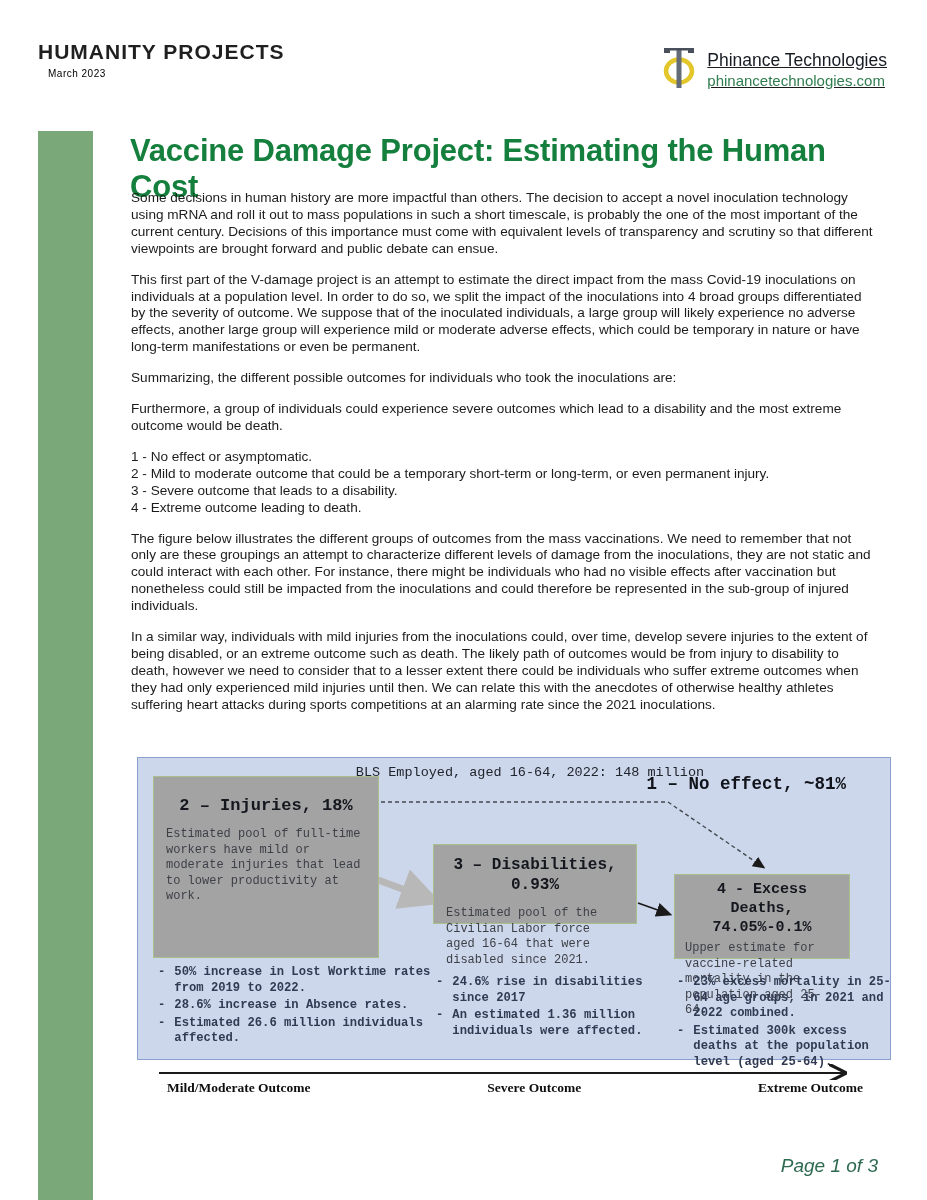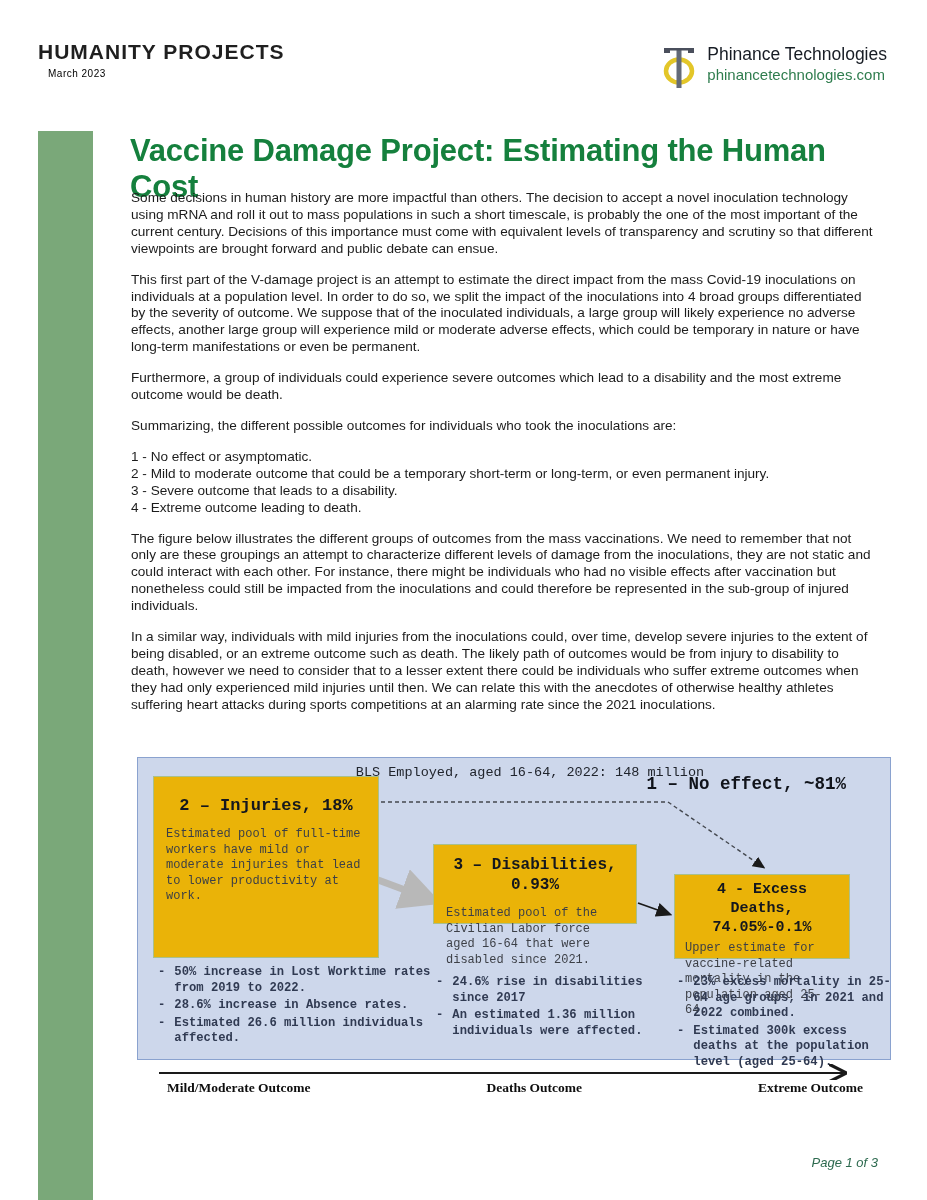--- a/index.html
+++ b/index.html
@@ -5,41 +5,41 @@
   html,body{margin:0;padding:0;}
   body{
     width:927px;height:1200px;position:relative;background:#ffffff;
     font-family:"Liberation Sans",sans-serif;color:#1c1c1c;overflow:hidden;
   }
   .abs{position:absolute;}
 
   
   .hdr-title{left:38px;top:40px;font-size:21px;font-weight:bold;letter-spacing:1px;color:#1f1f1f;}
   .hdr-date{left:48px;top:68px;font-size:10px;letter-spacing:.5px;color:#000000;}
-  .brand{right:40px;top:44px;display:flex;align-items:flex-start;gap:9px;}
+  .brand{right:40px;top:44px;display:flex;align-items:center;gap:9px;text-decoration:underline;}
   .brand-text{display:flex;flex-direction:column;line-height:1.25;}
   .brand-name{font-size:17.5px;color:#171c24;}
   .brand-site{font-size:15px;color:#2f7d4e;}
 
   
   .green-bar{left:38px;top:131px;width:55px;height:1069px;background:#7aa879;}
 
   
   .page-title{left:130px;top:133px;width:760px;font-size:31px;font-weight:bold;color:#15803d;letter-spacing:-.2px;}
   .body-col{left:131px;top:190px;width:747px;font-size:13.6px;line-height:16.9px;color:#1c1c1c;}
   .body-col p{margin:0 0 14px 0;}
   .outcome-list{margin:0 0 14px 0;}
   .outcome-list div{line-height:16.9px;}
 
   
   .figure{left:137px;top:757px;width:754px;height:303px;background:#cdd7eb;border:1.5px solid #8aa2cf;
           font-family:Liberation Mono, monospace;box-sizing:border-box;}
   .fig-top-label{left:50%;top:7px;transform:translateX(calc(-50% + 16px));font-size:13.5px;color:#20242c;white-space:nowrap;}
   .fig-noeffect{right:44px;top:16px;font-size:17.5px;font-weight:bold;color:#10131a;white-space:nowrap;}
-  .fig-box{background:#eab308;border:1.5px solid #a9c08c;box-sizing:border-box;padding:10px 12px;}
+  .fig-box{background:#a3a3a3;border:1.5px solid #a9c08c;box-sizing:border-box;padding:10px 12px;}
   .fig-box .bx-title{font-weight:bold;text-align:center;color:#14171e;white-space:pre-line;line-height:1.25;}
   .fig-box .bx-body{margin-top:11px;font-size:12px;line-height:15.5px;color:#3c3f46;}
   .box-injuries{left:15px;top:18px;width:226px;height:182px;}
   .box-injuries .bx-title{font-size:17px;margin-top:8px;}
   .box-disabilities{left:295px;top:86px;width:204px;height:80px;}
   .box-disabilities .bx-title{font-size:16px;}
   .box-deaths{left:536px;top:116px;width:176px;height:85px;padding:6px 10px;}
   .box-deaths .bx-title{font-size:15px;}
   .box-deaths .bx-body{margin-top:4px;}
   .bullets{font-size:12.2px;font-weight:bold;color:#303a52;line-height:15.5px;}
@@ -50,21 +50,21 @@
   .bullets-3{left:537px;top:217px;width:218px;}
   .fig-arrows{left:0;top:0;width:754px;height:303px;pointer-events:none;}
 
   
   .axis-svg{left:137px;top:1064px;width:754px;height:16px;}
   .axis-labels{left:137px;top:1080px;width:754px;display:flex;justify-content:space-between;
                font-family:"Liberation Serif",serif;font-weight:bold;font-size:13.5px;color:#0e0e0e;
                padding:0 28px 0 30px;box-sizing:border-box;}
 
   
-  .page-num{right:49px;top:1155px;font-size:13px;font-style:italic;color:#2d6a4f;}
+  .page-num{right:49px;top:1155px;font-size:19px;font-style:italic;color:#2d6a4f;}
 </style>
 </head>
 <body>
 
 <div class="abs hdr-title">HUMANITY PROJECTS</div>
 <div class="abs hdr-date">March 2023</div>
 
 <div class="abs brand">
   <span>
     <svg width="36" height="48" viewBox="0 0 36 48">
@@ -79,22 +79,22 @@
   </span>
 </div>
 
 <div class="abs green-bar"></div>
 
 <h1 class="abs page-title" style="margin:0;">Vaccine Damage Project: Estimating the Human Cost</h1>
 
 <div class="abs body-col">
   <p>Some decisions in human history are more impactful than others. The decision to accept a novel inoculation technology using mRNA and roll it out to mass populations in such a short timescale, is probably the one of the most important of the current century. Decisions of this importance must come with equivalent levels of transparency and scrutiny so that different viewpoints are brought forward and public debate can ensue.</p>
   <p>This first part of the V-damage project is an attempt to estimate the direct impact from the mass Covid-19 inoculations on individuals at a population level. In order to do so, we split the impact of the inoculations into 4 broad groups differentiated by the severity of outcome. We suppose that of the inoculated individuals, a large group will likely experience no adverse effects, another large group will experience mild or moderate adverse effects, which could be temporary in nature or have long-term manifestations or even be permanent.</p>
+  <p>Summarizing, the different possible outcomes for individuals who took the inoculations are:</p>
   <p>Furthermore, a group of individuals could experience severe outcomes which lead to a disability and the most extreme outcome would be death.</p>
-  <p>Summarizing, the different possible outcomes for individuals who took the inoculations are:</p>
   <div class="outcome-list">
     <div>1 - No effect or asymptomatic.</div>
     <div>2 - Mild to moderate outcome that could be a temporary short-term or long-term, or even permanent injury.</div>
     <div>3 - Severe outcome that leads to a disability.</div>
     <div>4 - Extreme outcome leading to death.</div>
   </div>
   <p>The figure below illustrates the different groups of outcomes from the mass vaccinations. We need to remember that not only are these groupings an attempt to characterize different levels of damage from the inoculations, they are not static and could interact with each other. For instance, there might be individuals who had no visible effects after vaccination but nonetheless could still be impacted from the inoculations and could therefore be represented in the sub-group of injured individuals.</p>
   <p>In a similar way, individuals with mild injuries from the inoculations could, over time, develop severe injuries to the extent of being disabled, or an extreme outcome such as death. The likely path of outcomes would be from injury to disability to death, however we need to consider that to a lesser extent there could be individuals who suffer extreme outcomes when they had only experienced mild injuries until then. We can relate this with the anecdotes of otherwise healthy athletes suffering heart attacks during sports competitions at an alarming rate since the 2021 inoculations.</p>
 </div>
 
@@ -164,17 +164,17 @@
   <defs>
     <marker id="axArr" markerWidth="10" markerHeight="10" refX="8" refY="5" orient="auto">
       <path d="M0,0 L10,5 L0,10" fill="none" stroke="#1a1a1a" stroke-width="1.8"></path>
     </marker>
   </defs>
   <line x1="22" y1="9" x2="706" y2="9" stroke="#1a1a1a" stroke-width="1.8" marker-end="url(#axArr)"></line>
 </svg>
 
 <div class="abs axis-labels">
   <span>Mild/Moderate Outcome</span>
-  <span>Deaths Outcome</span>
+  <span>Severe Outcome</span>
   <span>Extreme Outcome</span>
 </div>
 
 <div class="abs page-num">Page 1 of 3</div>
 
 </body></html>

